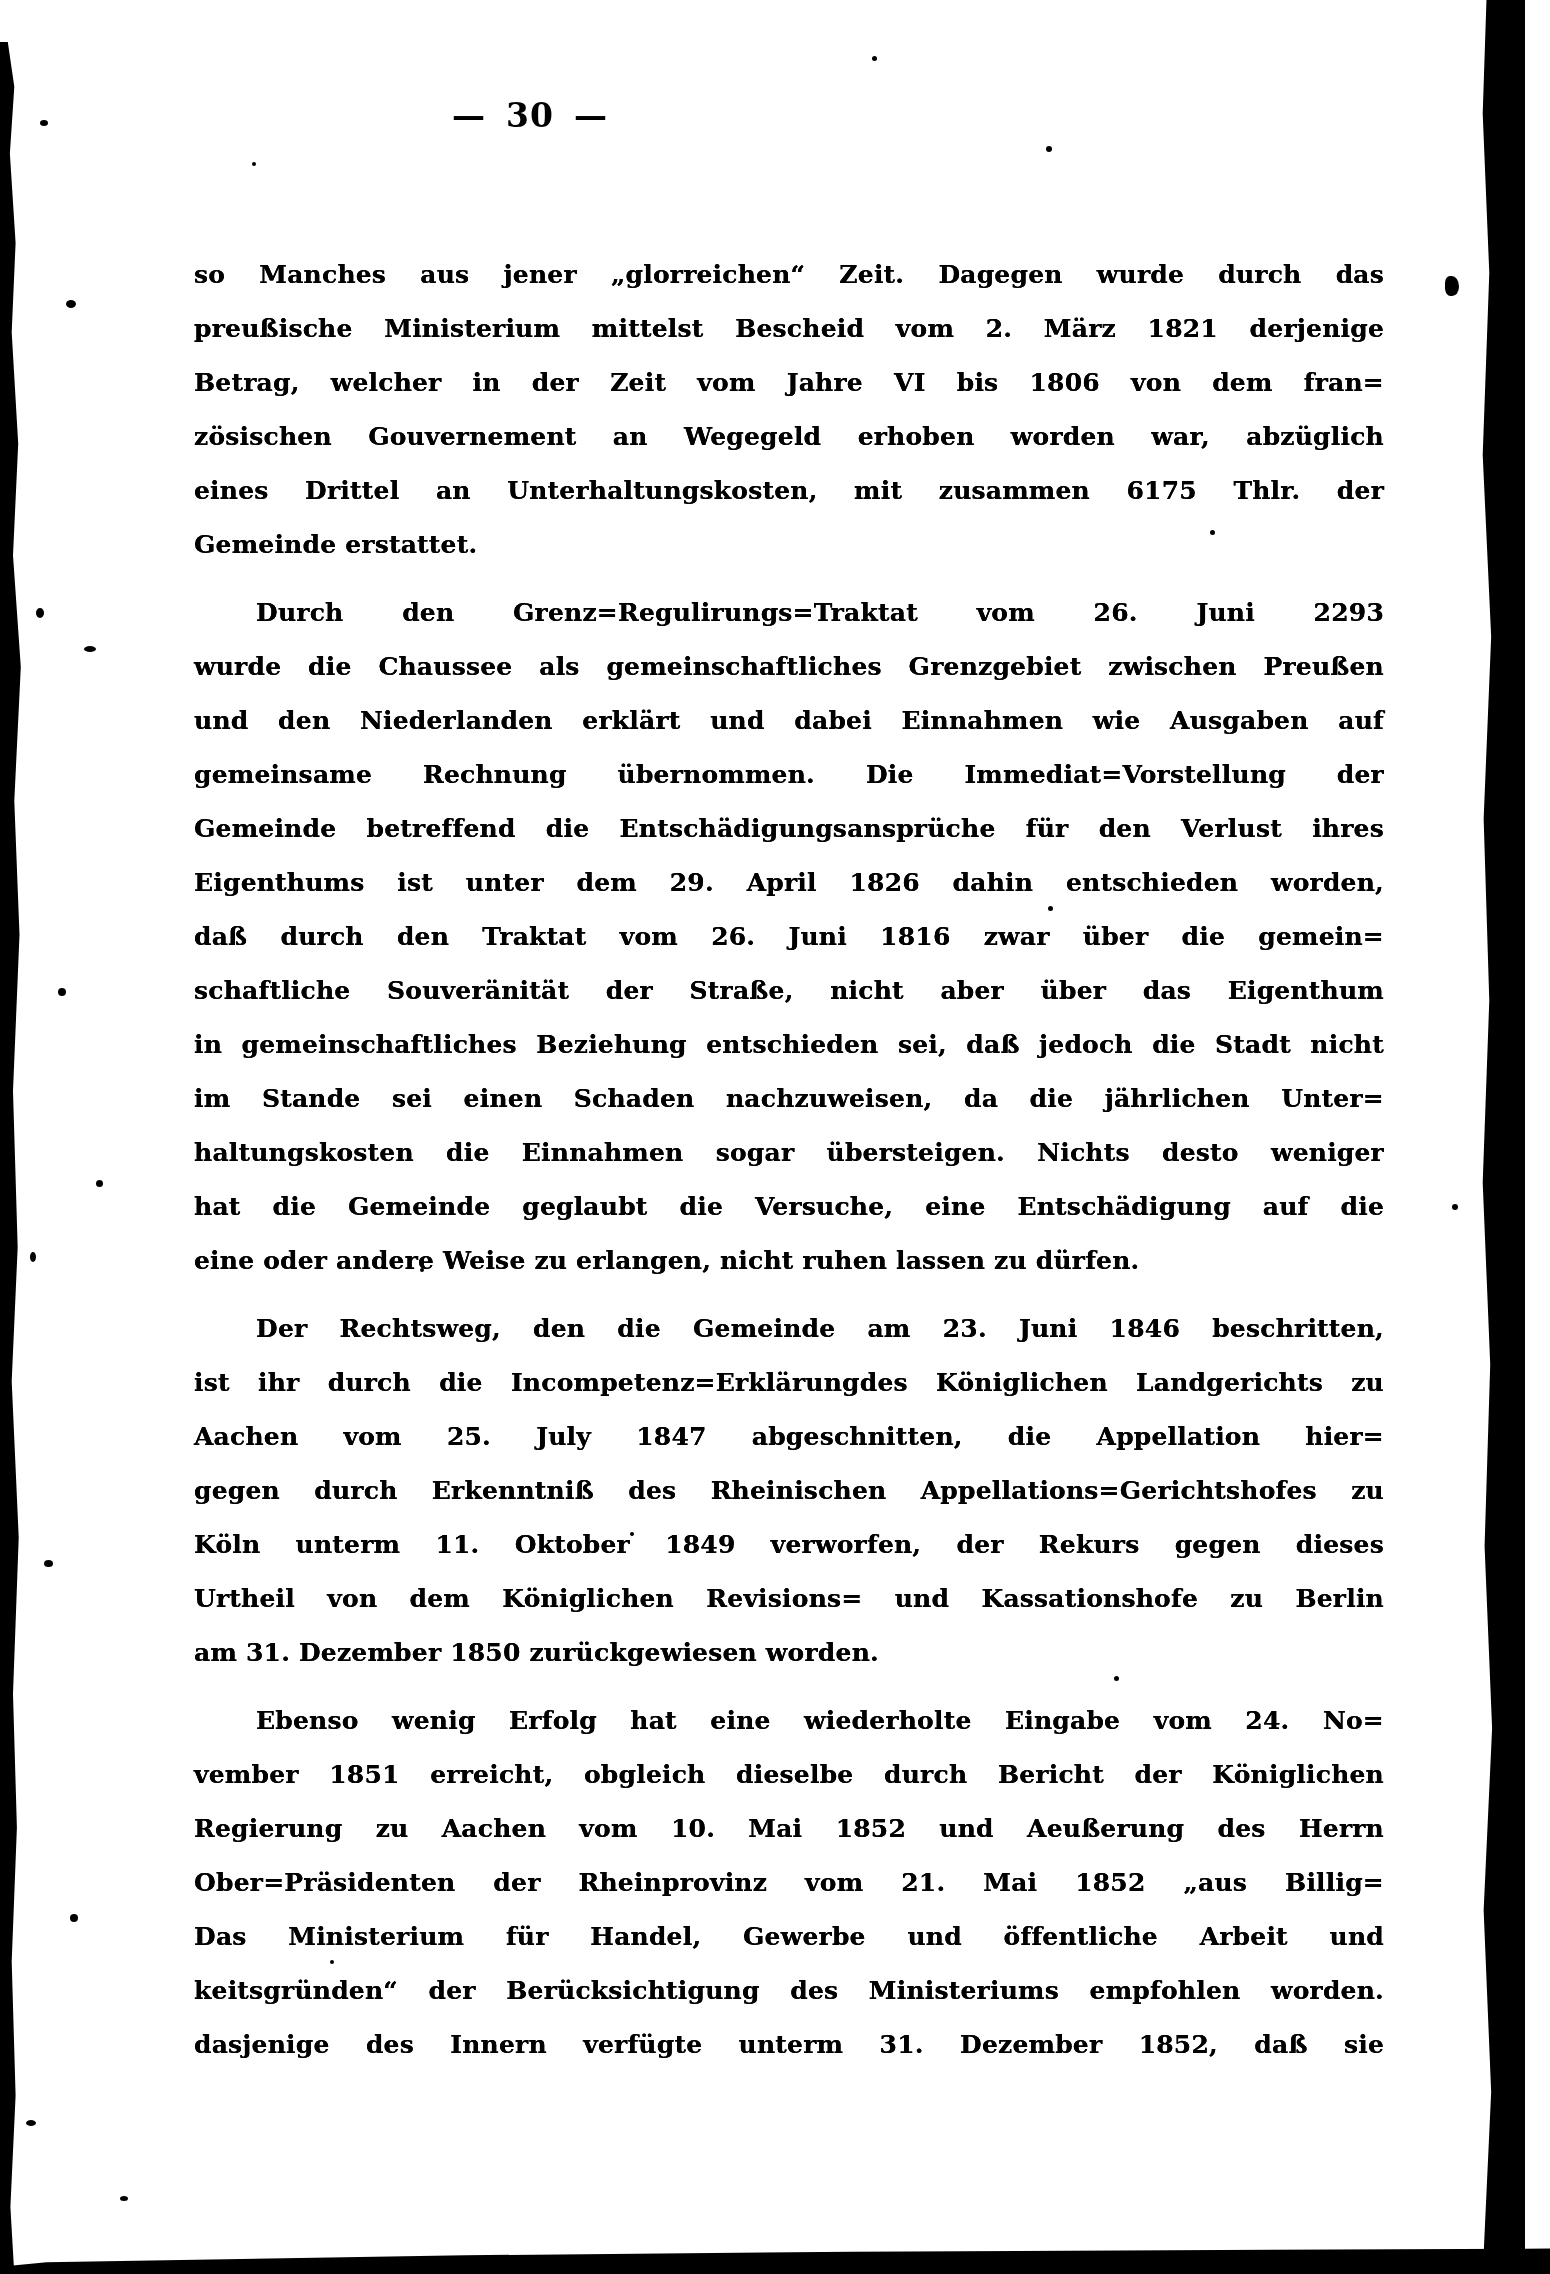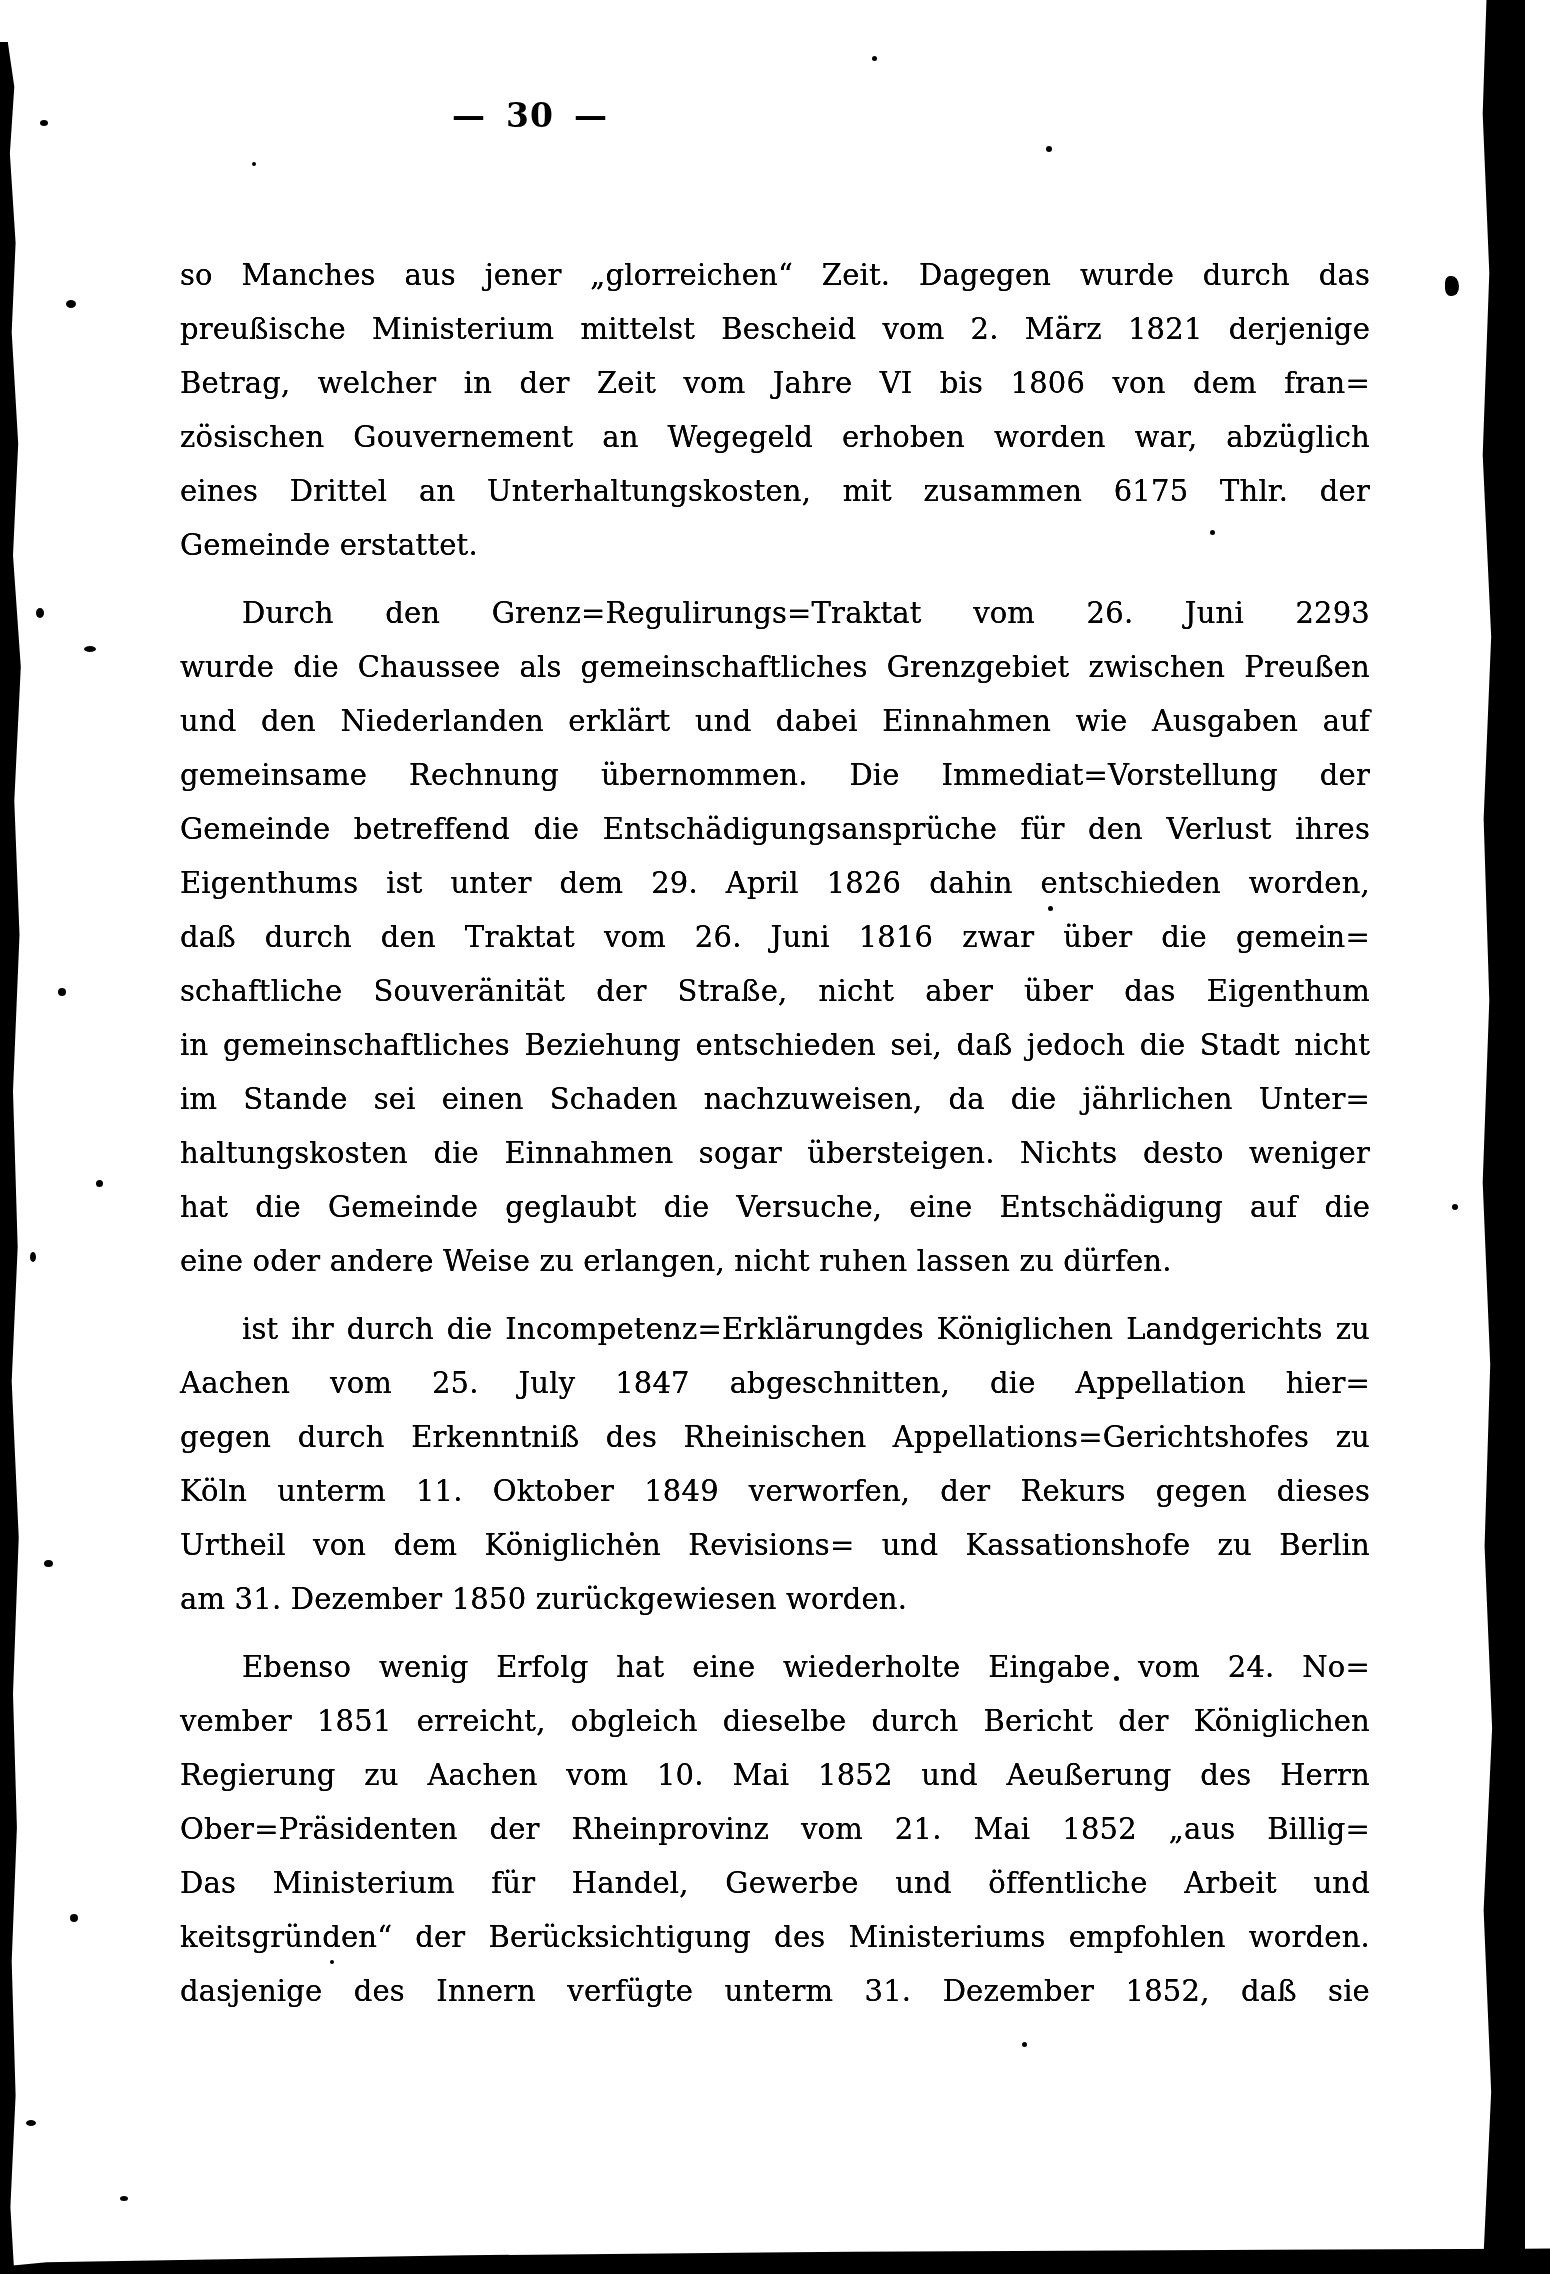--- a/index.html
+++ b/index.html
@@ -7,22 +7,22 @@
     width:1550px; height:2274px; position:relative; overflow:hidden;
     background:#ffffff; color:#000;
     font-family:"DejaVu Serif","Liberation Serif",serif;
   }
   .page-header {
     position:absolute; top:96px; left:452px; width:156px;
     display:flex; justify-content:space-between; align-items:baseline;
     font-size:33px; font-weight:bold; letter-spacing:1px;
   }
   .text-block {
-    position:absolute; top:248px; left:180px; width:1190px;
-    font-size:29px; font-weight:normal; letter-spacing:0.2px;
+    position:absolute; top:248px; left:194px; width:1190px;
+    font-size:25px; font-weight:bold; letter-spacing:0.2px;
     text-shadow:0 0 0.5px #000;
   }
   .para + .para { margin-top:14px; }
   .line {
     height:54px; line-height:54px;
     text-align:justify; text-align-last:justify;
   }
   .line.last { text-align-last:left; }
   .para.indent .line:first-child { padding-left:62px; }
 
@@ -73,20 +73,21 @@
         <div class="line">Eigenthums ist unter dem 29. April 1826 dahin entschieden worden,</div>
         <div class="line">daß durch den Traktat vom 26. Juni 1816 zwar über die gemein=</div>
         <div class="line">schaftliche Souveränität der Straße, nicht aber über das Eigenthum</div>
         <div class="line">in gemeinschaftliches Beziehung entschieden sei, daß jedoch die Stadt nicht</div>
         <div class="line">im Stande sei einen Schaden nachzuweisen, da die jährlichen Unter=</div>
         <div class="line">haltungskosten die Einnahmen sogar übersteigen.  Nichts desto weniger</div>
         <div class="line">hat die Gemeinde geglaubt die Versuche, eine Entschädigung auf die</div>
         <div class="line last">eine oder andere Weise zu erlangen, nicht ruhen lassen zu dürfen.</div>
       </div>
       <div class="para indent">
+        <div class="line">Der Rechtsweg, den die Gemeinde am 23. Juni 1846 beschritten,</div>
         <div class="line">ist ihr durch die Incompetenz=Erklärungdes Königlichen Landgerichts zu</div>
         <div class="line">Aachen vom 25. July 1847 abgeschnitten, die Appellation hier=</div>
         <div class="line">gegen durch Erkenntniß des Rheinischen Appellations=Gerichtshofes zu</div>
         <div class="line">Köln unterm 11. Oktober 1849 verworfen, der Rekurs gegen dieses</div>
         <div class="line">Urtheil von dem Königlichen Revisions= und Kassationshofe zu Berlin</div>
         <div class="line last">am 31. Dezember 1850 zurückgewiesen worden.</div>
       </div>
       <div class="para indent">
         <div class="line">Ebenso wenig Erfolg hat eine wiederholte Eingabe vom 24. No=</div>
         <div class="line">vember 1851 erreicht, obgleich dieselbe durch Bericht der Königlichen</div>

